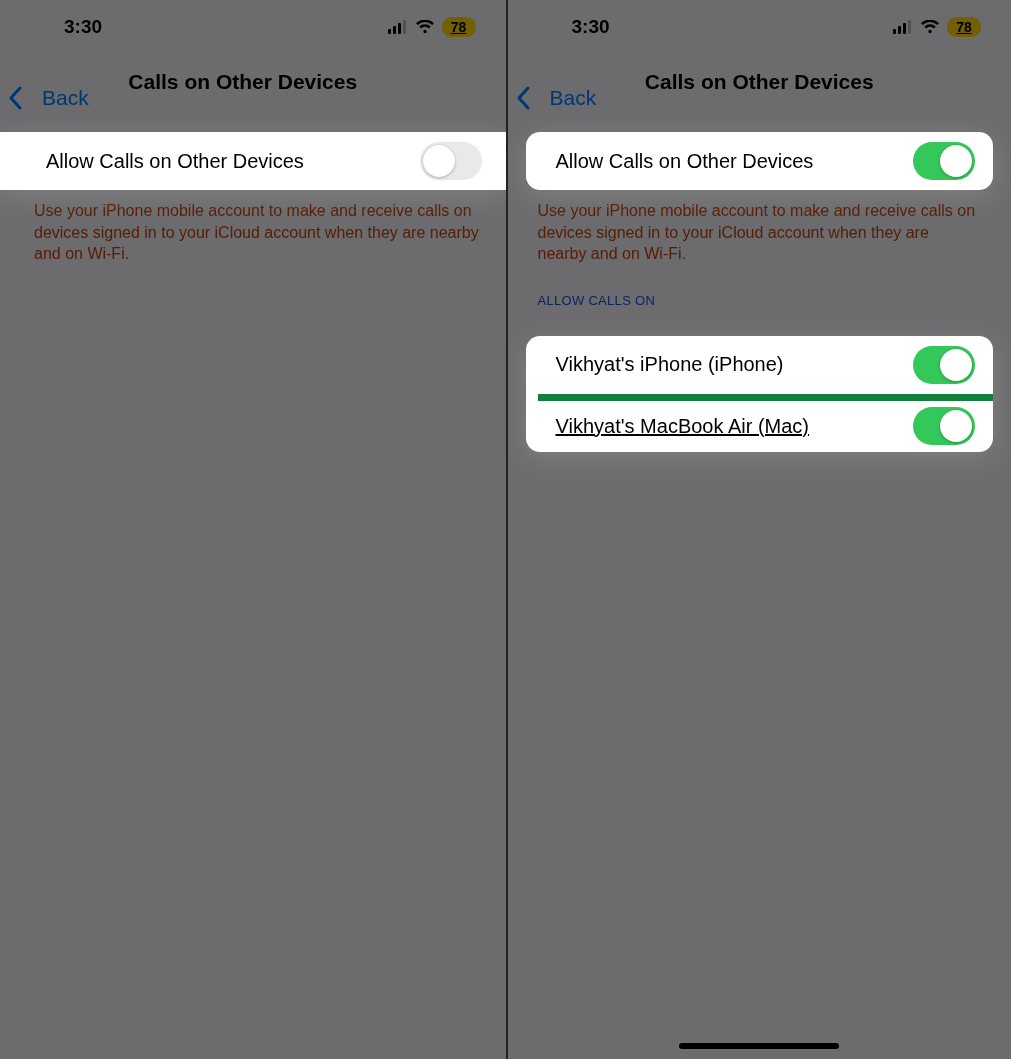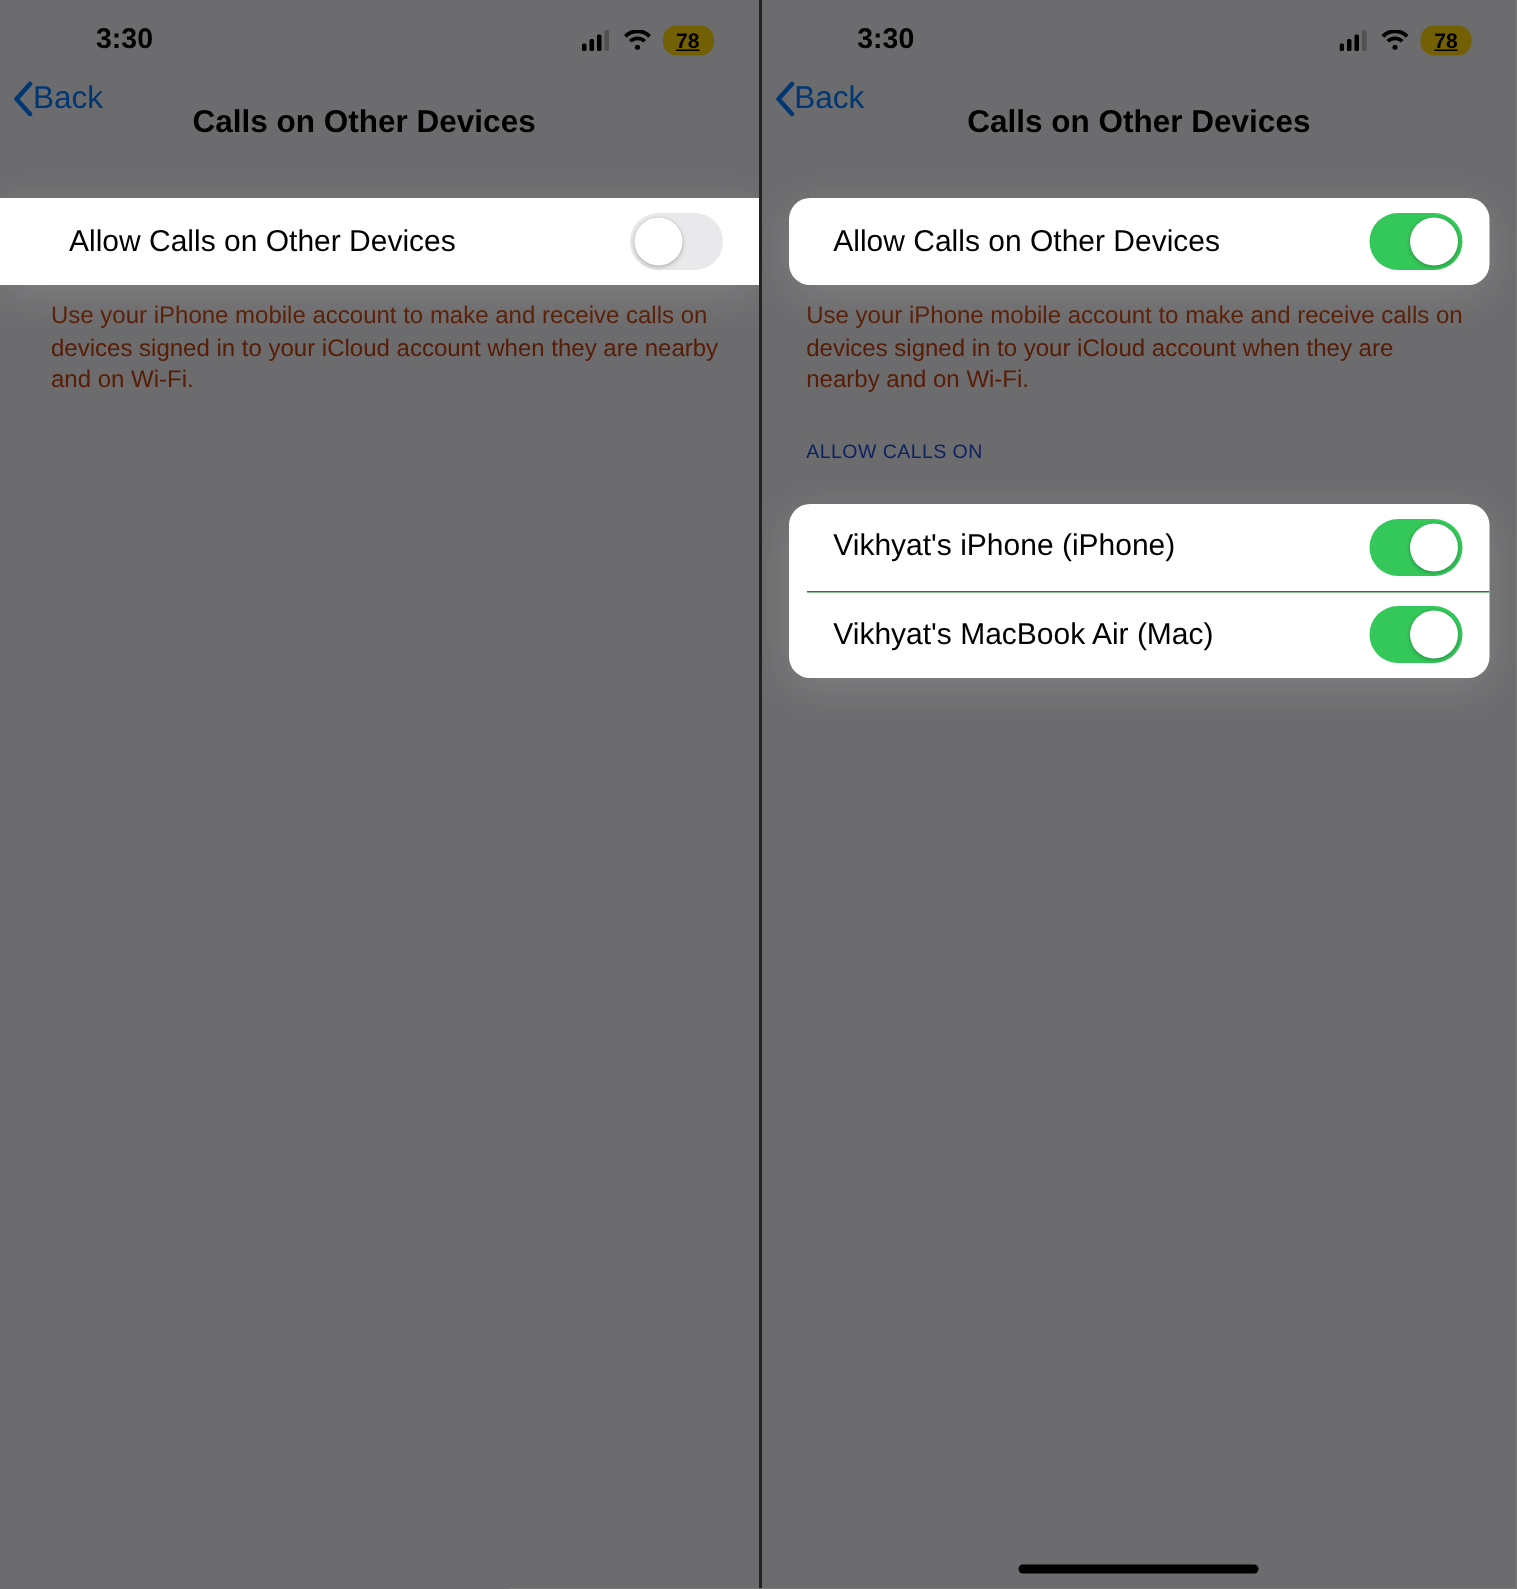--- a/index.html
+++ b/index.html
@@ -68,24 +68,24 @@
     height: 56px;
     display: flex;
     align-items: center;
   }
   .back-btn {
     position: absolute;
     left: 8px;
     top: 0;
     bottom: 0;
     display: flex;
-    align-items: flex-start;
+    align-items: flex-end;
     color: #007aff;
     font-size: 21px;
-    gap: 0;
+    gap: 20px;
     cursor: pointer;
   }
   .back-btn svg { display:block; }
   .nav-title {
     margin: 12px auto;
     font-size: 21px;
     font-weight: 700;
     color: #000;
   }
   
@@ -98,21 +98,21 @@
     overflow: hidden;
     padding-left: 12px;
   }
   .row {
     display: flex;
     align-items: center;
     justify-content: space-between;
     min-height: 58px;
     padding: 0 18px;
   }
-  .row + .row { border-top: 1px solid #15803d; }
+  .row + .row { border-top: 7px solid #15803d; text-decoration: underline; }
   .row-label {
     font-size: 20px;
     color: #000;
   }
   .footer-text {
     font-size: 16px;
     line-height: 1.35;
     color: #c2410c;
     padding: 10px 30px 0 30px;
   }

